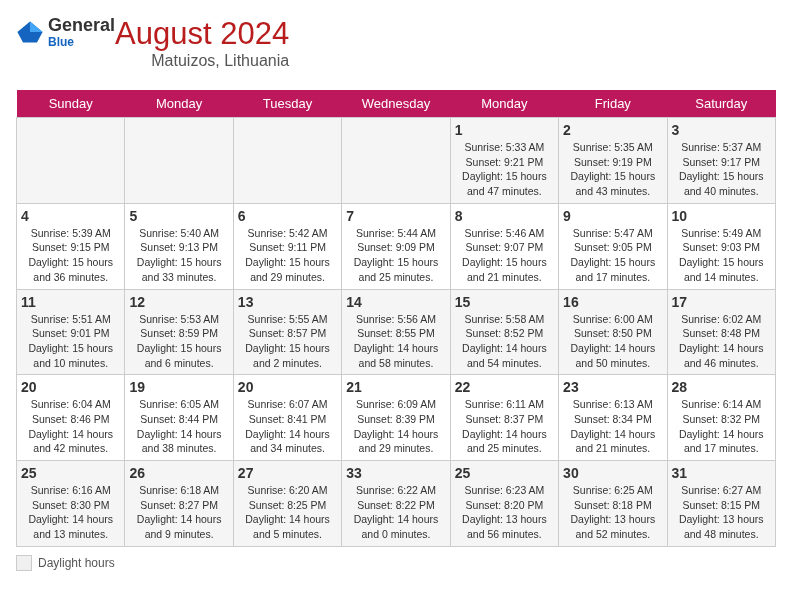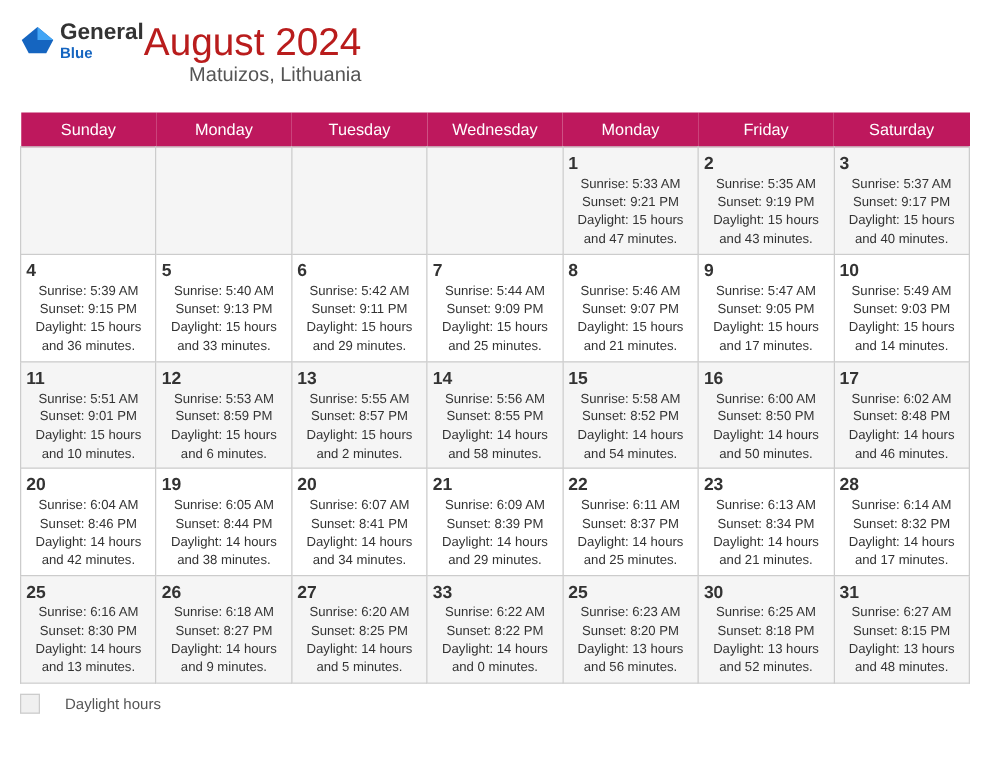--- a/index.html
+++ b/index.html
@@ -90,21 +90,21 @@
     }
     .empty-cell {
       height: 80px;
     }
     .legend {
       margin-top: 8px;
       font-size: 12px;
       color: #555;
       display: flex;
       align-items: center;
-      gap: 20px;
+      gap: 6px;
     }
     .legend-box {
       width: 16px;
       height: 16px;
       background: #f0f0f0;
       border: 1px solid #ccc;
       display: inline-block;
     }
   </style>
 </head>

